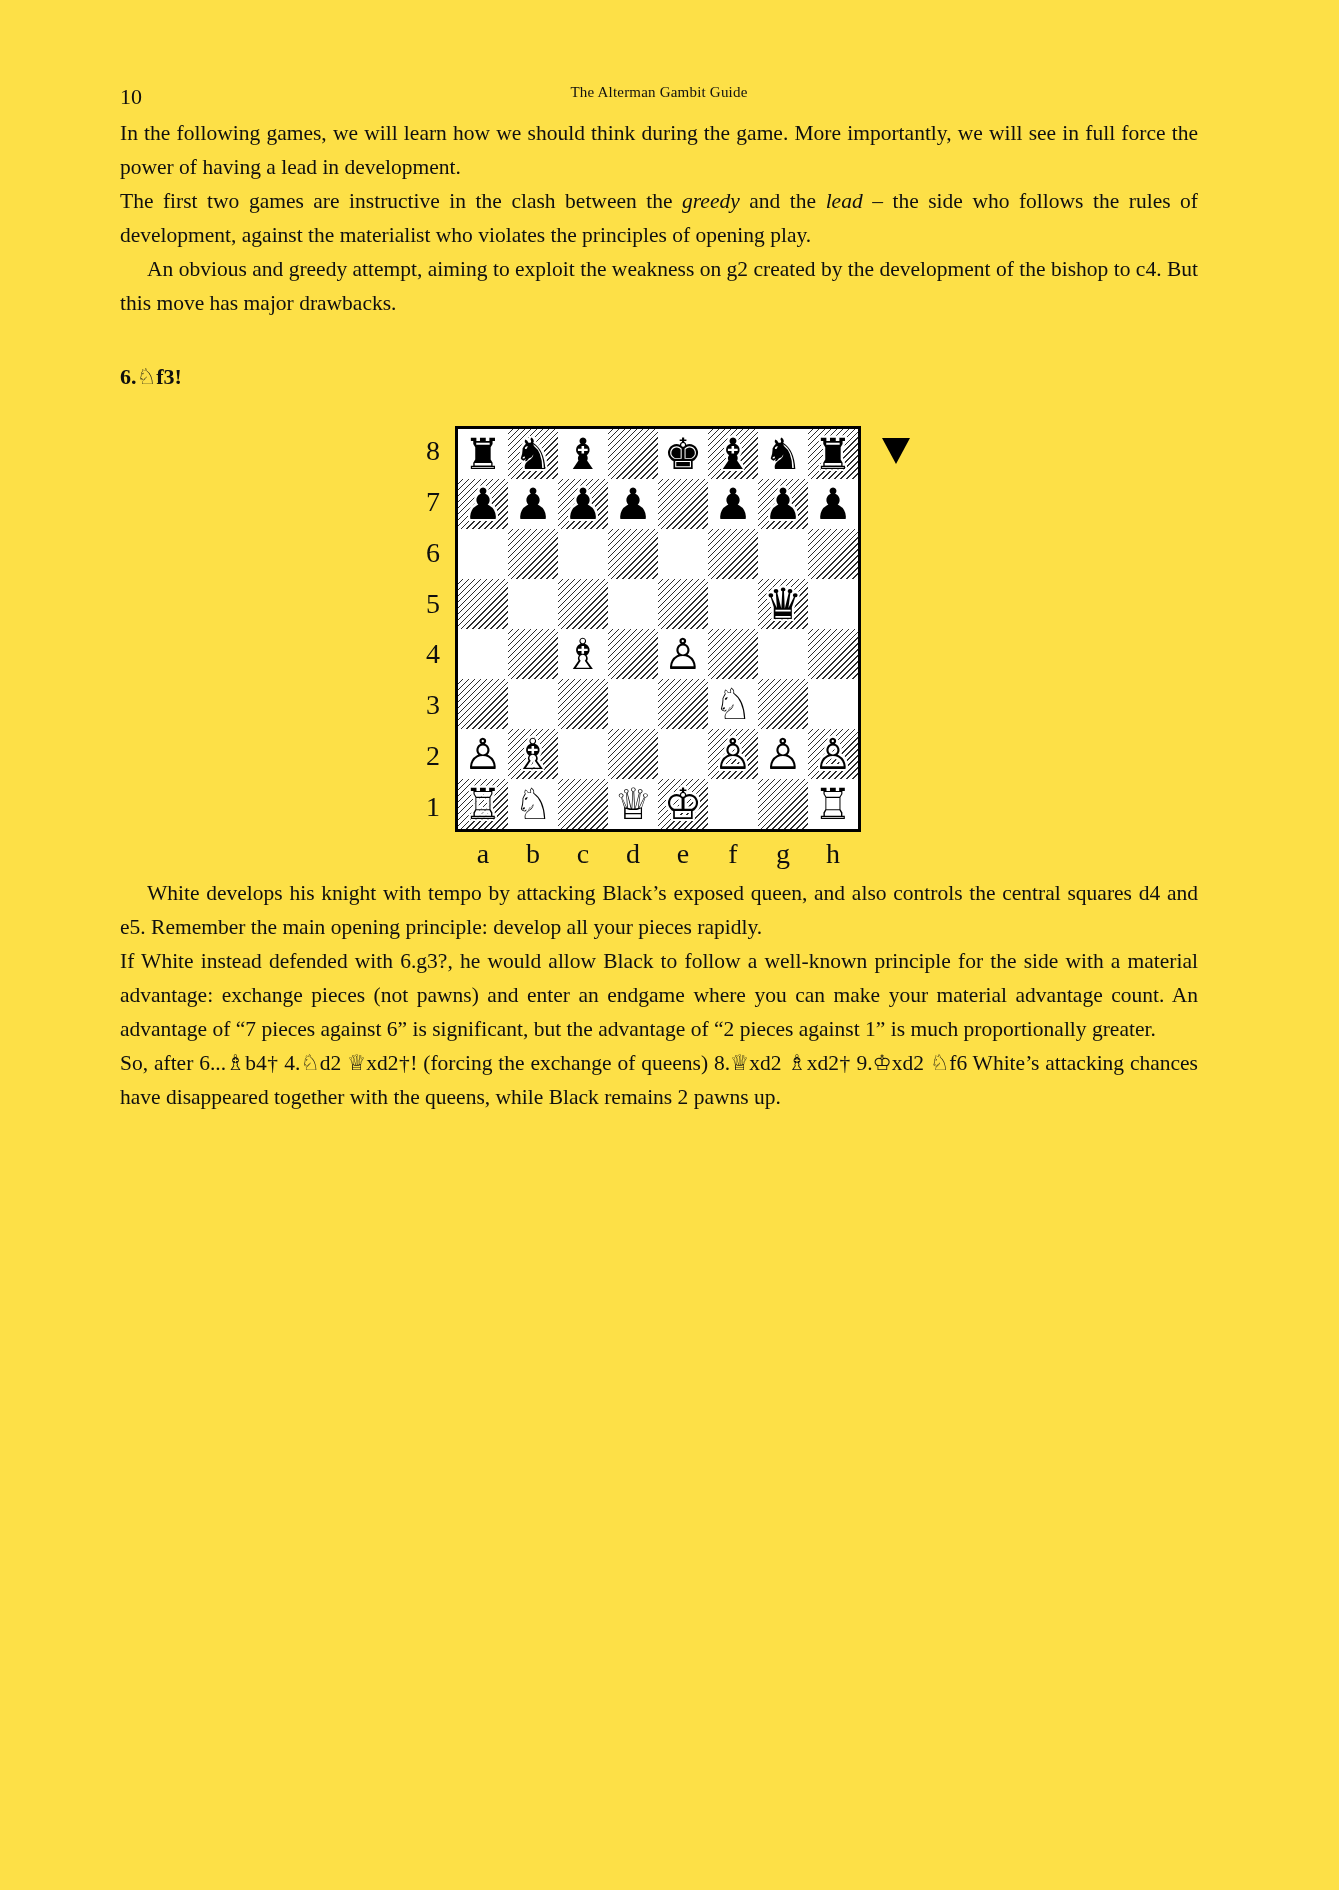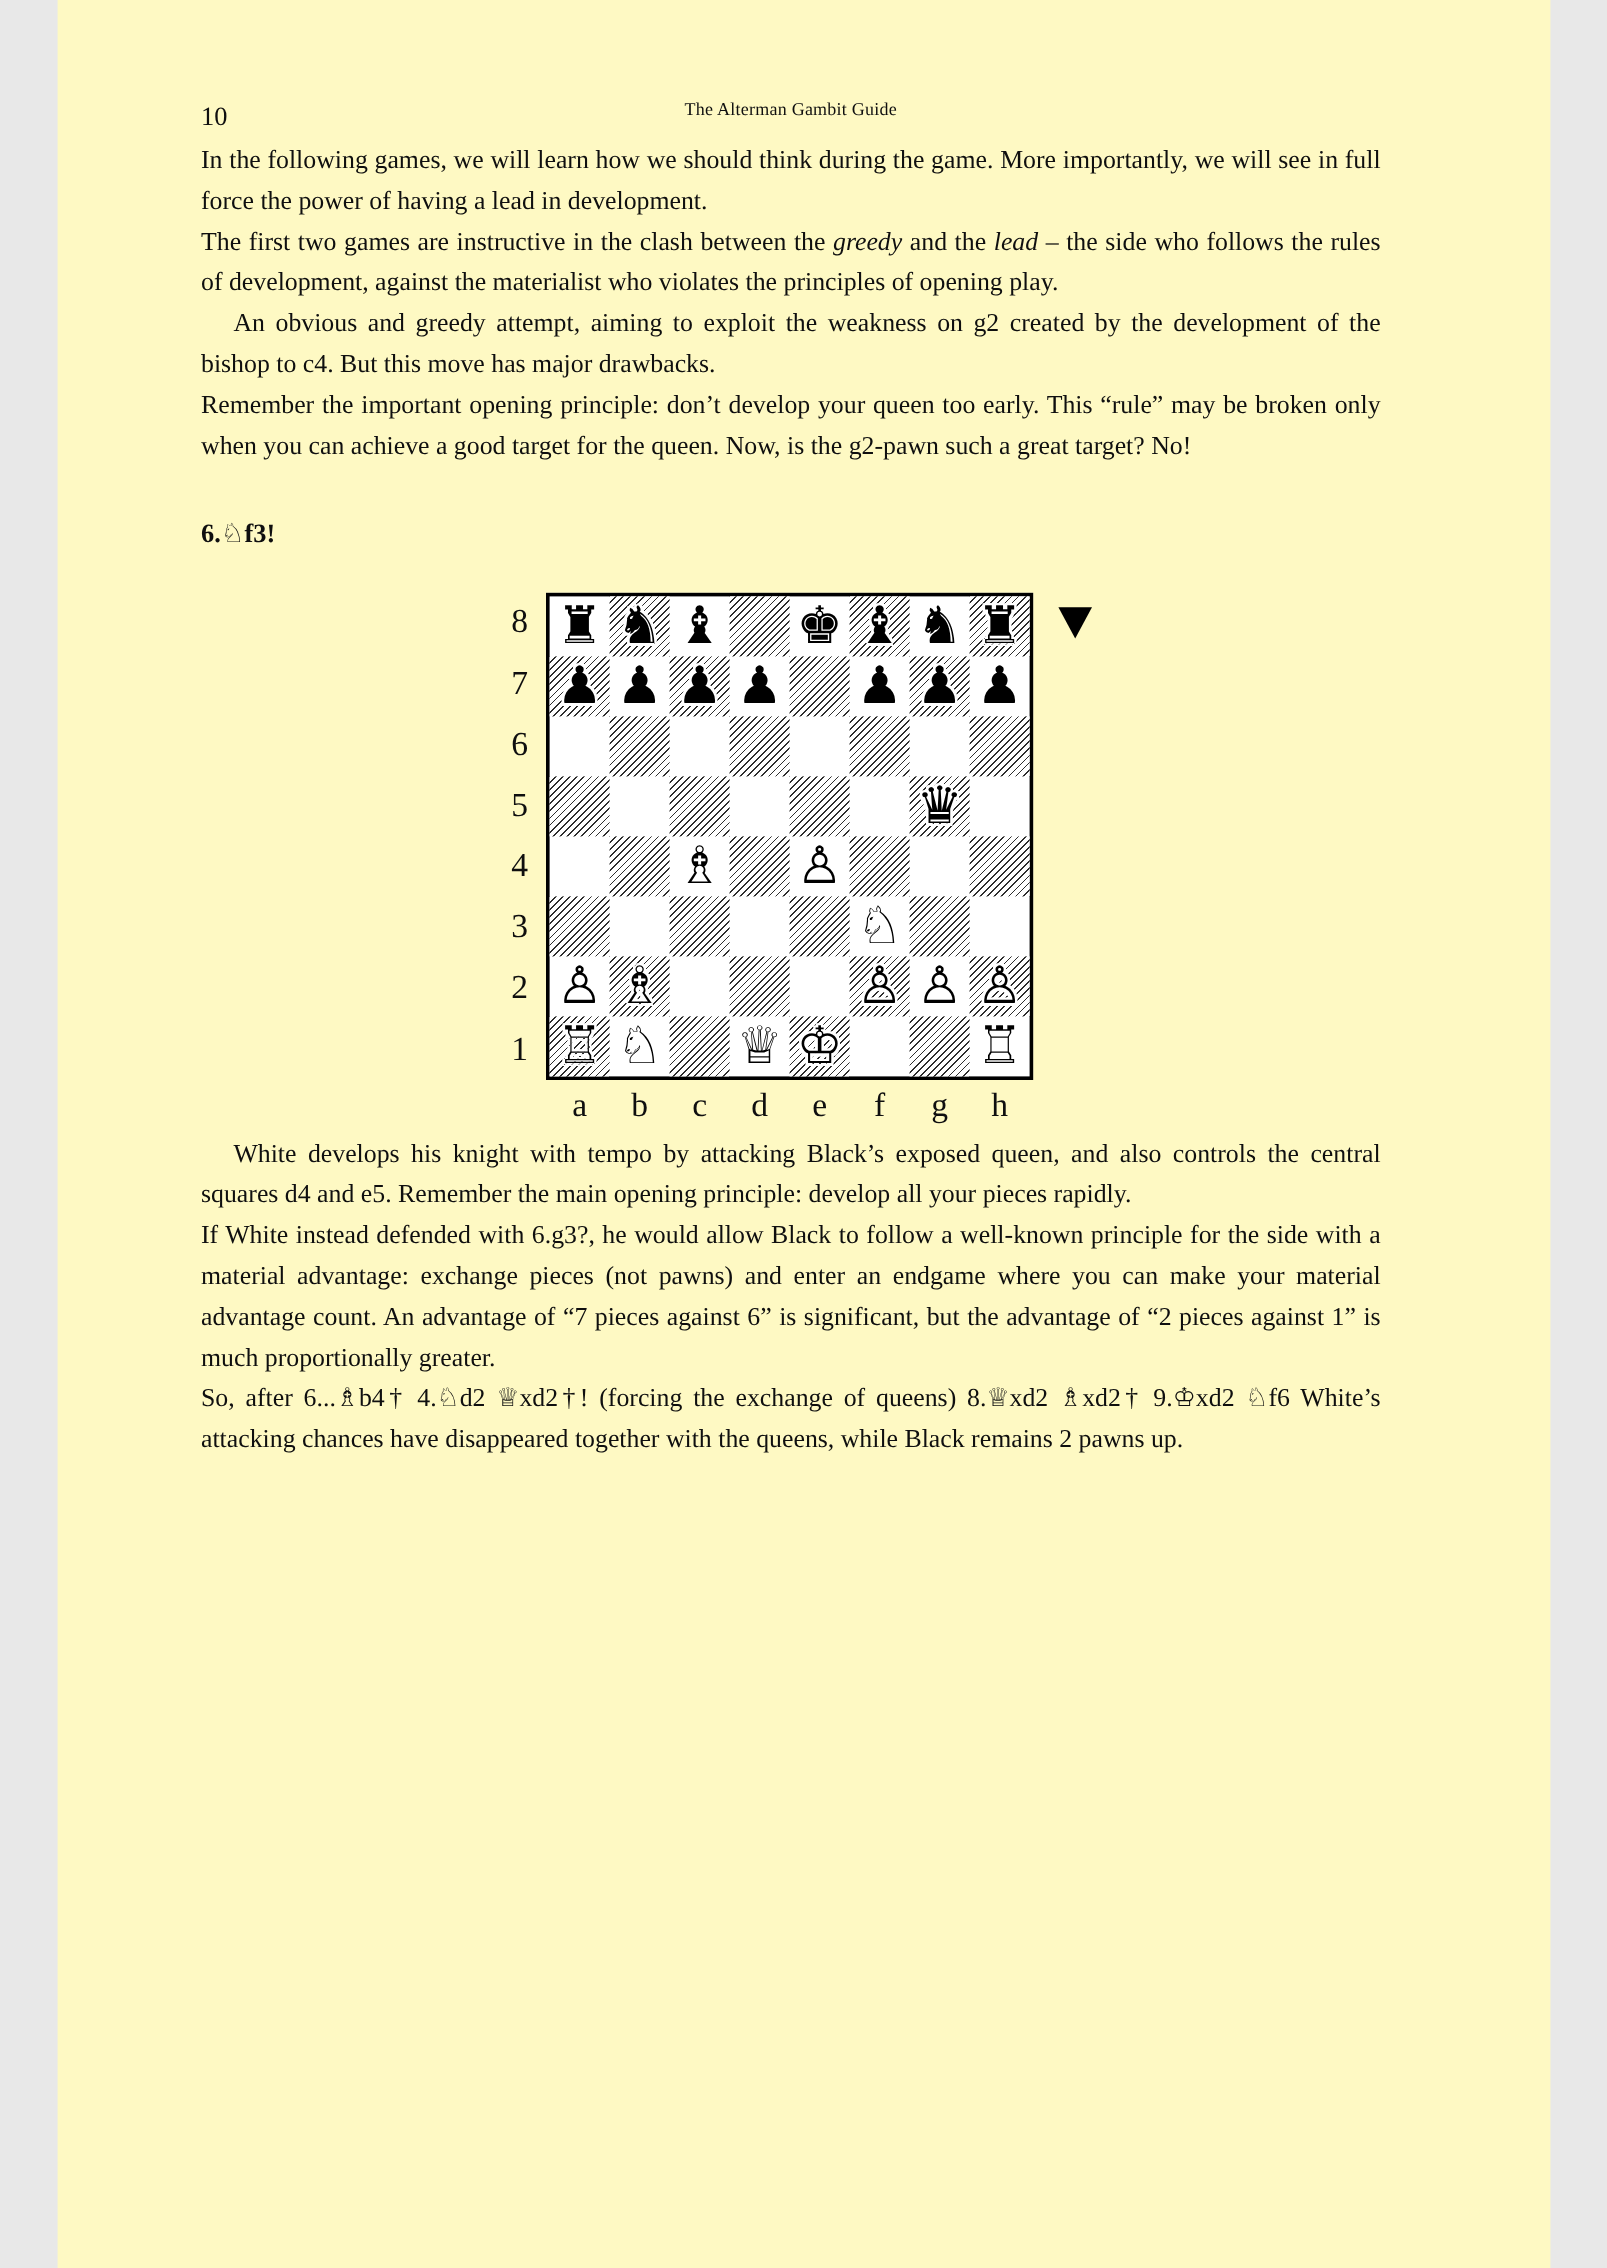--- a/index.html
+++ b/index.html
@@ -1,17 +1,17 @@
 <!DOCTYPE html>
 <html><head>
 <meta charset="utf-8">
 <style>
   html,body{margin:0;padding:0;background:#e8e8e8;}
   .page{
-    width:1244px;height:1890px;background:#fef9c3;position:relative;
+    width:1339px;height:1890px;background:#fde047;position:relative;
     margin:0 auto;overflow:hidden;
     font-family:"Liberation Serif","DejaVu Serif","DejaVu Sans",serif;
     color:#0f0f0f;
   }
   .inner{padding:84px 141px 0 120px;}
   .running-head{position:relative;height:32px;}
   .page-number{position:absolute;left:0;top:0;font-size:22px;}
   .book-title{text-align:center;font-size:15px;letter-spacing:.2px;}
   p.body{
     margin:0;font-size:21.5px;line-height:34px;text-align:justify;
@@ -78,21 +78,20 @@
     </div>
 
     <p class="body mt-p1">In the following games, we will learn how we should think during the game. More importantly, we will see in full force the power of having a lead in development.</p>
 
     <p class="body mt-p2"><span>The first two games are instructive in the clash between the </span><em>greedy</em><span> and the </span><em>lead</em><span> – the side who follows the rules of development, against the materialist who violates the principles of opening play.</span></p>
 
 
 
     <p class="body indent mt-an">An obvious and greedy attempt, aiming to exploit the weakness on g2 created by the development of the bishop to c4. But this move has major drawbacks.</p>
 
-    <p class="body mt-rem">Remember the important opening principle: don’t develop your queen too early. This “rule” may be broken only when you can achieve a good target for the queen. Now, is the g2-pawn such a great target? No!</p>
 
     <p class="moveline mt-move6">6.♘f3!</p>
 
     <div class="diagram">
       <div class="diagram-grid">
         <div class="rank-labels">
             <div class="rl">8</div>
             <div class="rl">7</div>
             <div class="rl">6</div>
             <div class="rl">5</div>

